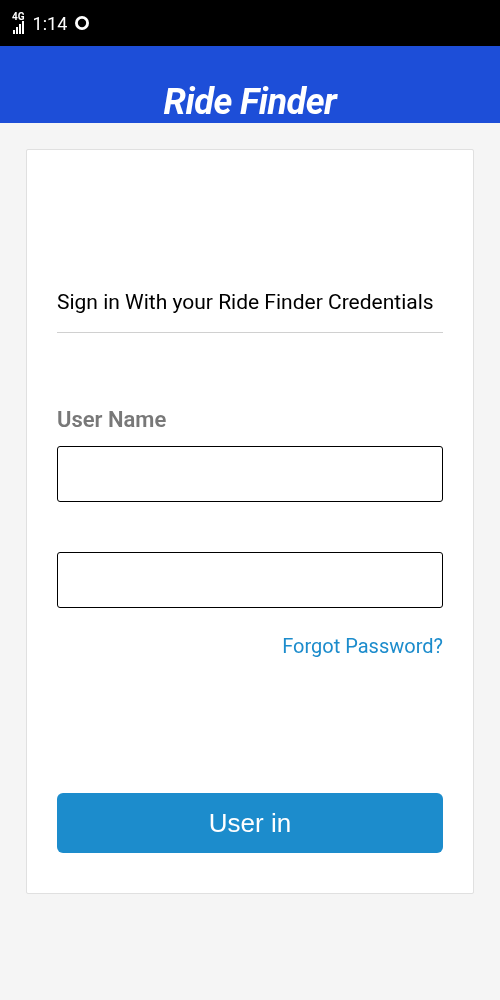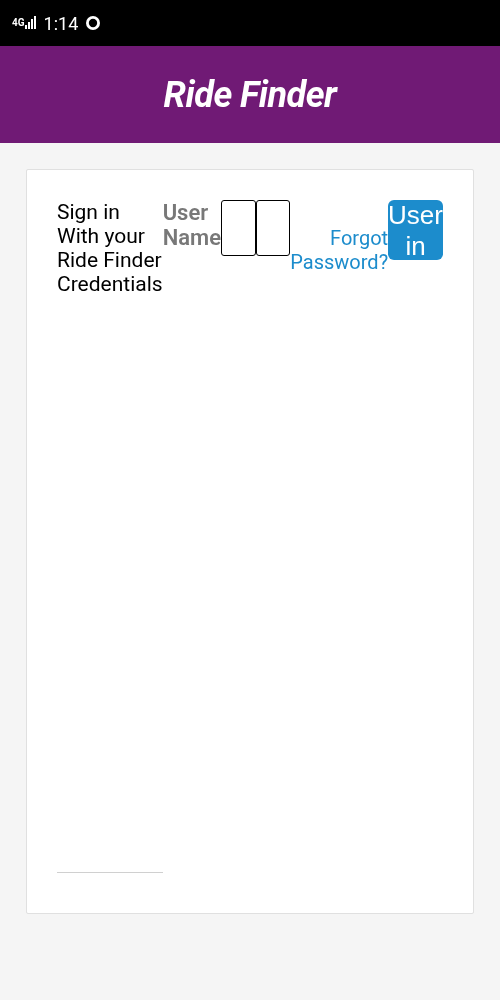--- a/index.html
+++ b/index.html
@@ -93,41 +93,42 @@
       background: #fff;
       border-radius: 0 1px 1px 0;
     }
     .battery-fill {
       width: 30%;
       height: 100%;
       background: #fff;
       border-radius: 1px;
     }
     .header {
-      height: 97px;
-      background: #701a75;
-      display: flex;
-      align-items: center;
+      height: 77px;
+      background: #1d4ed8;
+      display: flex;
+      align-items: flex-end;
       justify-content: center;
     }
     .header-title {
       color: #fff;
       font-size: 36px;
       font-weight: 700;
       font-style: italic;
       letter-spacing: -0.5px;
     }
     .card {
       margin: 26px;
       background: #fff;
       border: 1px solid #e0e0e0;
       border-radius: 2px;
       padding: 30px 30px 40px 30px;
       height: 745px;
       display: flex;
+      flex-direction: column;
     }
     .card-spacer-top {
       height: 110px;
     }
     .signin-title {
       font-size: 21px;
       color: #000;
       font-weight: 400;
       padding-bottom: 18px;
       border-bottom: 1px solid #d0d0d0;
@@ -179,21 +180,21 @@
       width: 16px;
       height: 16px;
       fill: #fff;
     }
   </style>
 </head>
 <body>
 
 <div class="status-bar">
   <div class="status-left">
-    <div style="display:flex;flex-direction:row;align-items:center;">
+    <div style="display:flex;flex-direction:column;align-items:center;">
       <span class="signal-4g">4G</span>
       <div class="signal-bars">
         <span></span>
           <span></span>
           <span></span>
           <span></span>
       </div>
     </div>
     <span class="time">1:14</span>
     <span class="circle-icon">

